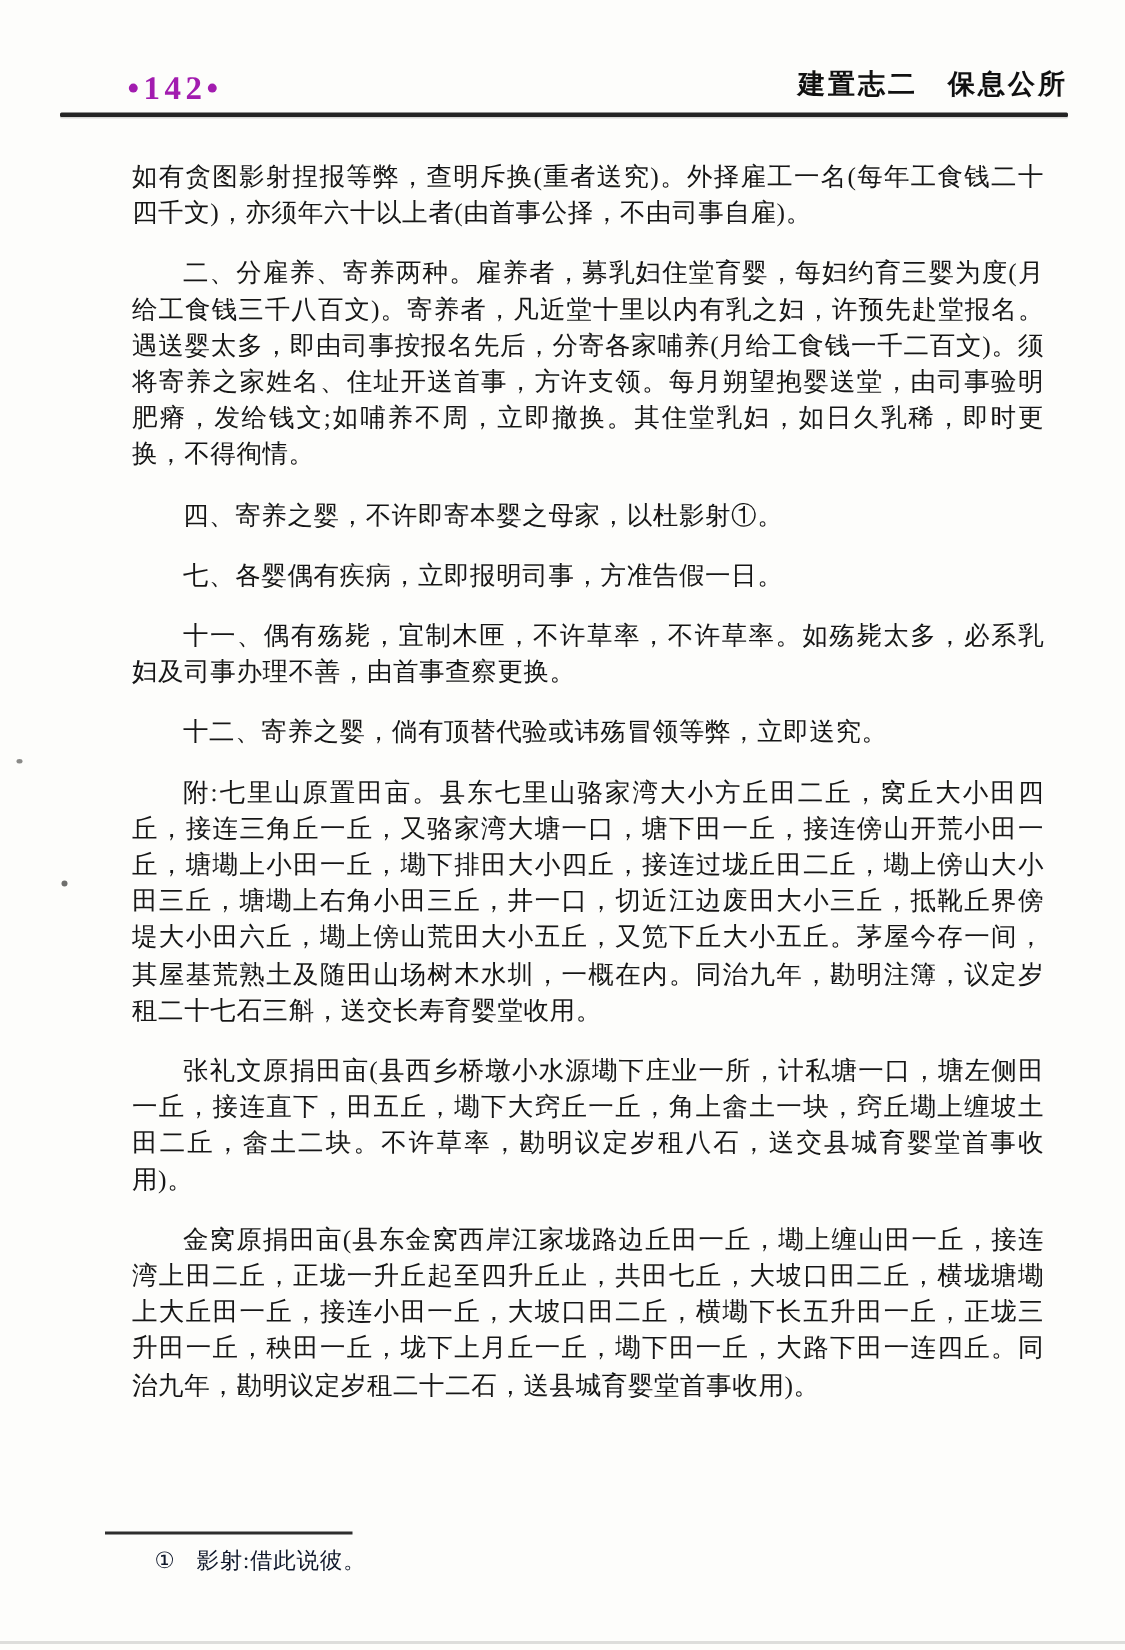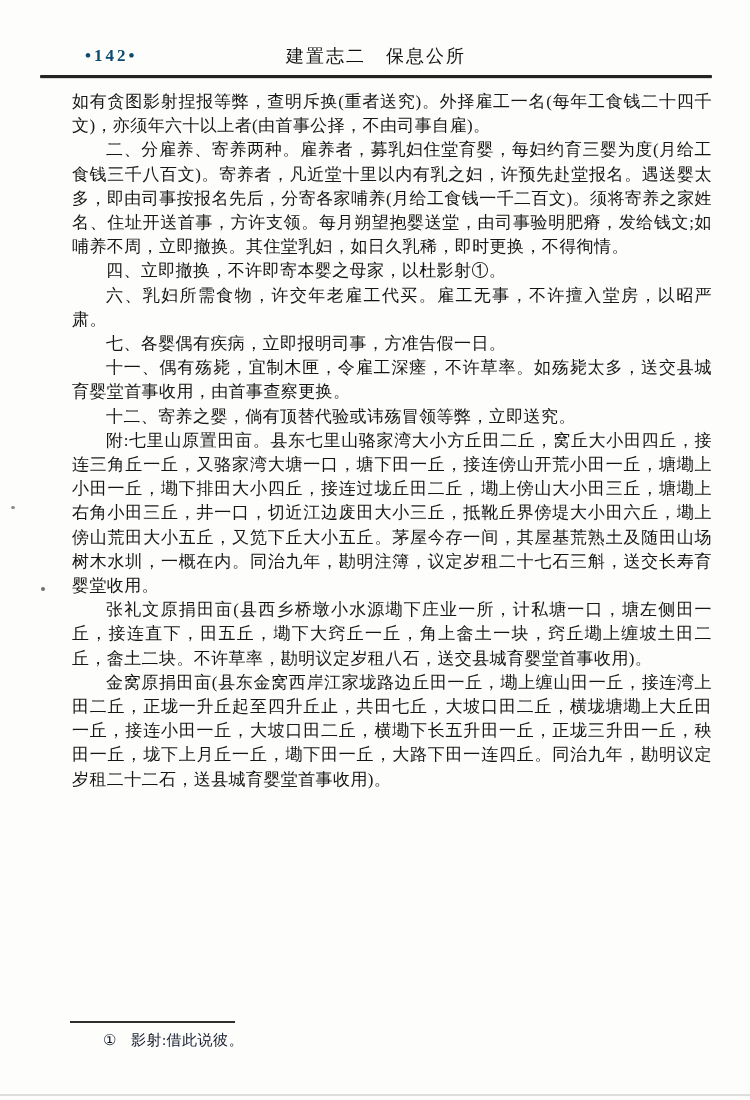--- a/index.html
+++ b/index.html
@@ -21,33 +21,33 @@
     position: absolute;
     top: 44px;
     left: 40px;
     width: 672px;
     height: 26px;
   }
   .page-number {
     position: absolute;
     left: 45px;
     top: 2px;
-    font-size: 17px;
+    font-size: 22px;
     font-weight: bold;
     letter-spacing: 3px;
-    color: #0c4a6e;
+    color: #a21caf;
   }
   .head-title {
     position: absolute;
     left: 0;
     right: 0;
     top: 0;
-    text-align: center;
+    text-align: right;
     font-size: 18px;
-    font-weight: normal;
+    font-weight: bold;
     letter-spacing: 2px;
     color: #111111;
   }
   .head-rule {
     position: absolute;
     top: 75px;
     left: 40px;
     width: 672px;
     height: 3px;
     background: #242424;
@@ -61,21 +61,21 @@
     left: 72px;
     width: 640px;
     font-size: 17px;
     line-height: 24.2px;
     text-align: justify;
     text-justify: inter-character;
     letter-spacing: 0.4px;
     color: #161616;
   }
   .body-text p {
-    margin: 0;
+    margin: 16px;
     text-indent: 2em;
     word-break: break-all;
   }
   .body-text p.cont {
     text-indent: 0;
   }
   
   .footnote-rule {
     position: absolute;
     top: 1021px;
@@ -132,24 +132,23 @@
   <div class="running-head">
     <span class="page-number">•142•</span>
     <span class="head-title">建置志二　保息公所</span>
   </div>
 
   <div class="head-rule"></div>
 
   <div class="body-text">
     <p class="cont">如有贪图影射捏报等弊，查明斥换(重者送究)。外择雇工一名(每年工食钱二十四千文)，亦须年六十以上者(由首事公择，不由司事自雇)。</p>
     <p>二、分雇养、寄养两种。雇养者，募乳妇住堂育婴，每妇约育三婴为度(月给工食钱三千八百文)。寄养者，凡近堂十里以内有乳之妇，许预先赴堂报名。遇送婴太多，即由司事按报名先后，分寄各家哺养(月给工食钱一千二百文)。须将寄养之家姓名、住址开送首事，方许支领。每月朔望抱婴送堂，由司事验明肥瘠，发给钱文;如哺养不周，立即撤换。其住堂乳妇，如日久乳稀，即时更换，不得徇情。</p>
-    <p>四、立即撤换，不许即寄本婴之母家，以杜影射①。</p>
-    <p>六、乳妇所需食物，许交年老雇工代买。雇工无事，不许擅入堂房，以昭严肃。</p>
+    <p>四、寄养之婴，不许即寄本婴之母家，以杜影射①。</p>
     <p>七、各婴偶有疾病，立即报明司事，方准告假一日。</p>
-    <p>十一、偶有殇毙，宜制木匣，令雇工深瘗，不许草率。如殇毙太多，送交县城育婴堂首事收用，由首事查察更换。</p>
+    <p>十一、偶有殇毙，宜制木匣，不许草率，不许草率。如殇毙太多，必系乳妇及司事办理不善，由首事查察更换。</p>
     <p>十二、寄养之婴，倘有顶替代验或讳殇冒领等弊，立即送究。</p>
     <p>附:七里山原置田亩。县东七里山骆家湾大小方丘田二丘，窝丘大小田四丘，接连三角丘一丘，又骆家湾大塘一口，塘下田一丘，接连傍山开荒小田一丘，塘墈上小田一丘，墈下排田大小四丘，接连过垅丘田二丘，墈上傍山大小田三丘，塘墈上右角小田三丘，井一口，切近江边废田大小三丘，抵靴丘界傍堤大小田六丘，墈上傍山荒田大小五丘，又笕下丘大小五丘。茅屋今存一间，其屋基荒熟土及随田山场树木水圳，一概在内。同治九年，勘明注簿，议定岁租二十七石三斛，送交长寿育婴堂收用。</p>
     <p>张礼文原捐田亩(县西乡桥墩小水源墈下庄业一所，计私塘一口，塘左侧田一丘，接连直下，田五丘，墈下大窍丘一丘，角上畲土一块，窍丘墈上缠坡土田二丘，畲土二块。不许草率，勘明议定岁租八石，送交县城育婴堂首事收用)。</p>
     <p>金窝原捐田亩(县东金窝西岸江家垅路边丘田一丘，墈上缠山田一丘，接连湾上田二丘，正垅一升丘起至四升丘止，共田七丘，大坡口田二丘，横垅塘墈上大丘田一丘，接连小田一丘，大坡口田二丘，横墈下长五升田一丘，正垅三升田一丘，秧田一丘，垅下上月丘一丘，墈下田一丘，大路下田一连四丘。同治九年，勘明议定岁租二十二石，送县城育婴堂首事收用)。</p>
   </div>
 
   <div class="footnote-rule"></div>
 
   <div class="footnote">
     <span class="fn-marker">①</span><span class="fn-text">影射:借此说彼。</span>

